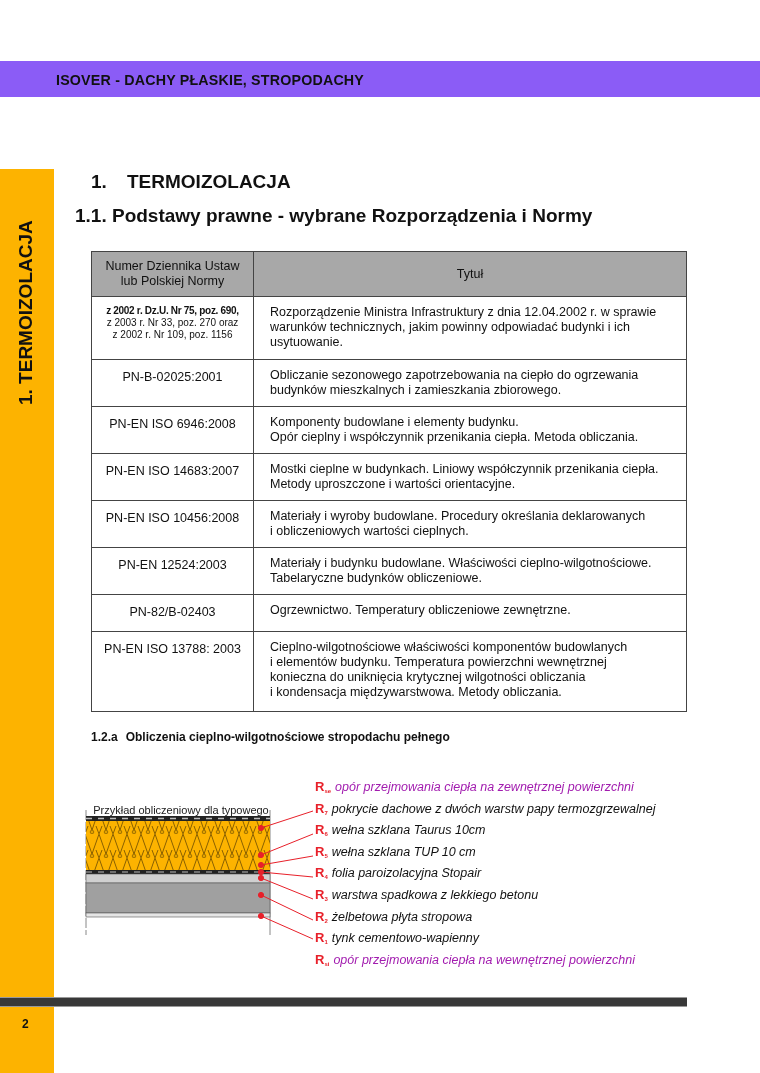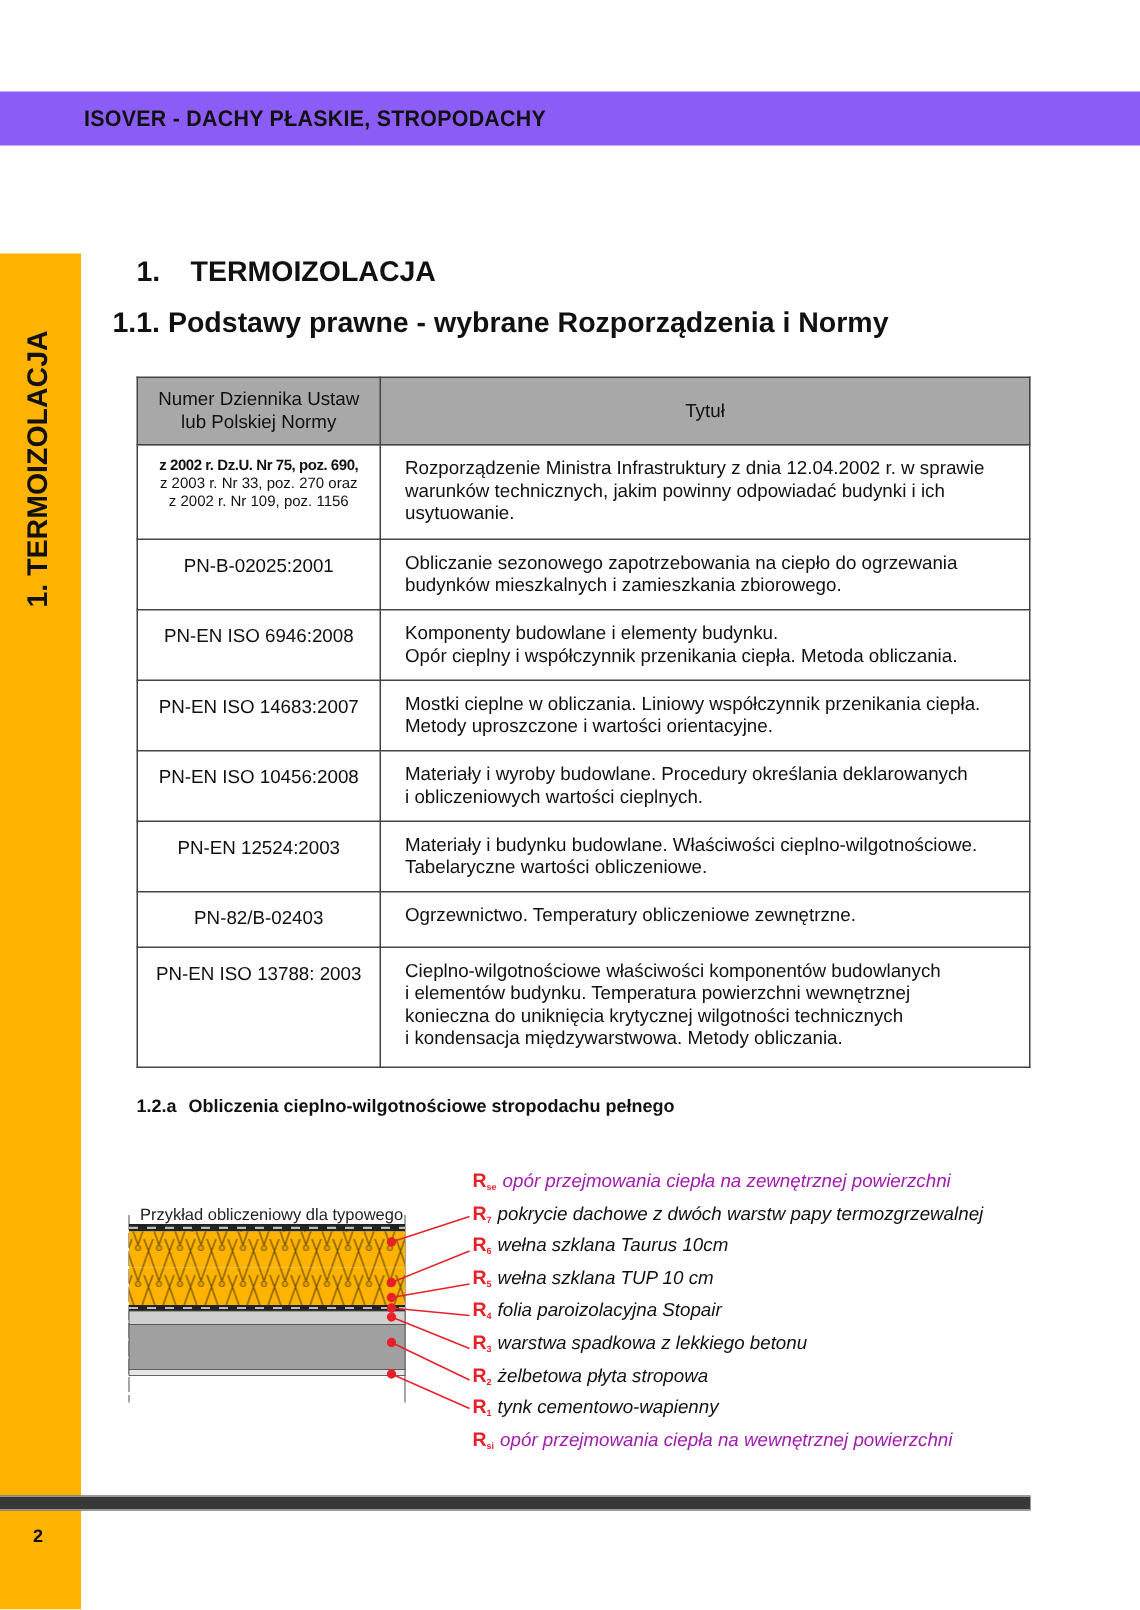--- a/index.html
+++ b/index.html
@@ -81,50 +81,50 @@
     <tr style="height:45px">
       <td class="c1">PN-EN ISO 6946:2008</td>
       <td class="c2">
         <div>Komponenty budowlane i elementy budynku.</div>
         <div>Opór cieplny i współczynnik przenikania ciepła. Metoda obliczania.</div>
       </td>
     </tr>
     <tr style="height:45px">
       <td class="c1">PN-EN ISO 14683:2007</td>
       <td class="c2">
-        <div>Mostki cieplne w obliczania. Liniowy współczynnik przenikania ciepła.</div>
+        <div>Mostki cieplne w budynkach. Liniowy współczynnik przenikania ciepła.</div>
         <div>Metody uproszczone i wartości orientacyjne.</div>
       </td>
     </tr>
     <tr style="height:45px">
       <td class="c1">PN-EN ISO 10456:2008</td>
       <td class="c2">
         <div>Materiały i wyroby budowlane. Procedury określania deklarowanych</div>
         <div>i obliczeniowych wartości cieplnych.</div>
       </td>
     </tr>
     <tr style="height:45px">
       <td class="c1">PN-EN 12524:2003</td>
       <td class="c2">
         <div>Materiały i budynku budowlane. Właściwości cieplno-wilgotnościowe.</div>
-        <div>Tabelaryczne wartości obliczeniowe.</div>
+        <div>Tabelaryczne budynków obliczeniowe.</div>
       </td>
     </tr>
     <tr style="height:37px">
       <td class="c1">PN-82/B-02403</td>
       <td class="c2">
         <div>Ogrzewnictwo. Temperatury obliczeniowe zewnętrzne.</div>
       </td>
     </tr>
     <tr style="height:80px">
       <td class="c1">PN-EN ISO 13788: 2003</td>
       <td class="c2">
         <div>Cieplno-wilgotnościowe właściwości komponentów budowlanych</div>
         <div>i elementów budynku. Temperatura powierzchni wewnętrznej</div>
-        <div>konieczna do uniknięcia krytycznej wilgotności technicznych</div>
+        <div>konieczna do uniknięcia krytycznej wilgotności obliczania</div>
         <div>i kondensacja międzywarstwowa. Metody obliczania.</div>
       </td>
     </tr>
   </tbody>
 </table>
 
 <div class="h3">
   <span class="num">1.2.a</span><span>Obliczenia cieplno-wilgotnościowe stropodachu pełnego</span>
 </div>
 

